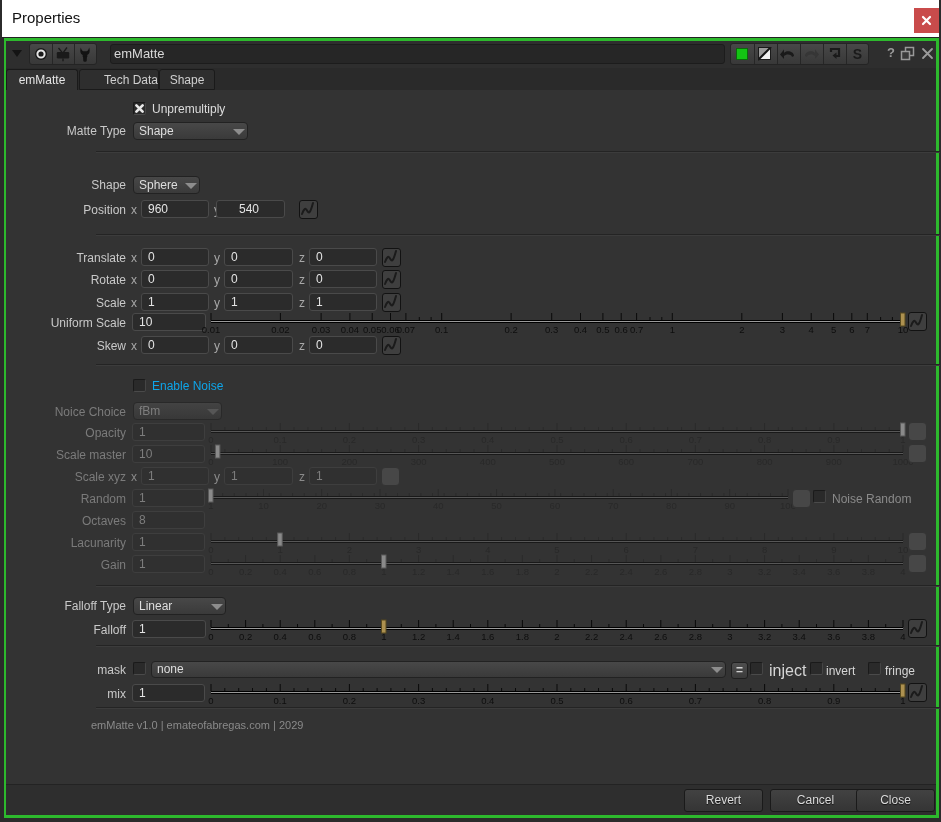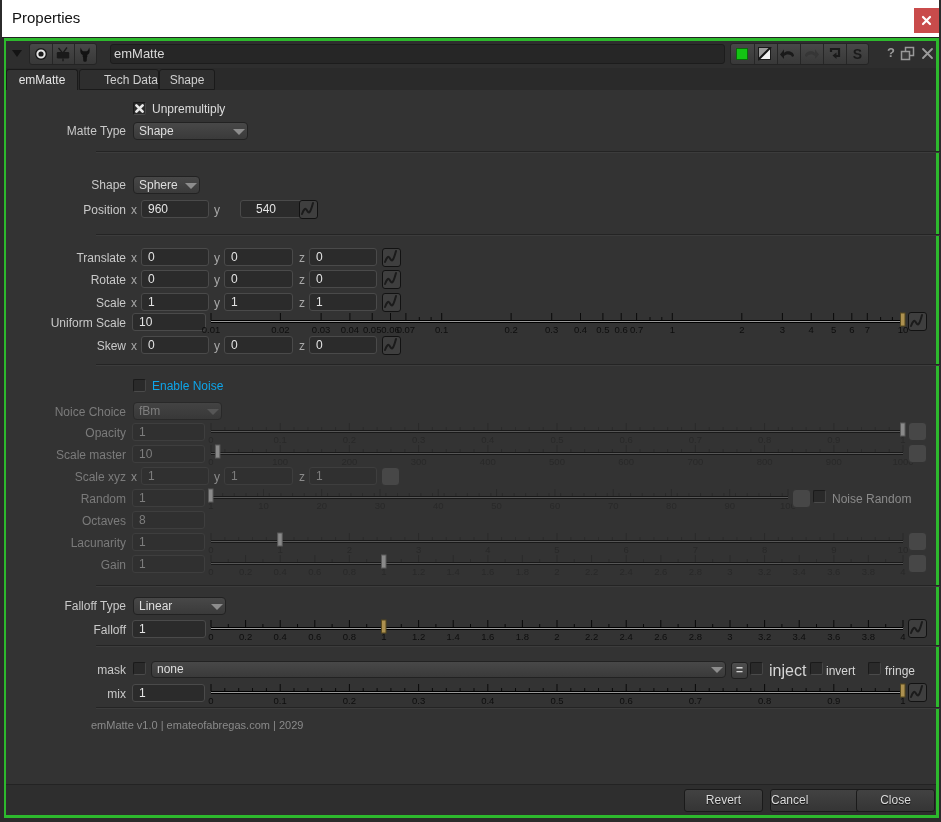--- a/index.html
+++ b/index.html
@@ -75,21 +75,21 @@
     <div style="position:absolute;left:-140px;top:83px;width:260px;text-align:right;color:#c9c9c9;font-size:12px;line-height:14px;white-space:nowrap">Matte Type</div>
     <div style="position:absolute;left:127px;top:81px;width:115px;height:18px;background:linear-gradient(#484848,#3a3a3a);border:1px solid #222222;border-radius:4px;box-sizing:border-box;color:#dedede;font-size:12px;line-height:16px;padding-left:5px;overflow:hidden">Shape<span style="position:absolute;left:99px;top:6px;width:0;height:0;border-left:6px solid transparent;border-right:6px solid transparent;border-top:6px solid #8d8d8d"></span></div>
     <div style="position:absolute;left:90px;top:110px;width:844px;height:1px;background:#242424"></div>
     <div style="position:absolute;left:90px;top:111px;width:844px;height:1px;background:#3c3c3c"></div>
     <div style="position:absolute;left:-140px;top:137px;width:260px;text-align:right;color:#c9c9c9;font-size:12px;line-height:14px;white-space:nowrap">Shape</div>
     <div style="position:absolute;left:127px;top:135px;width:67px;height:18px;background:linear-gradient(#484848,#3a3a3a);border:1px solid #222222;border-radius:4px;box-sizing:border-box;color:#dedede;font-size:12px;line-height:16px;padding-left:5px;overflow:hidden">Sphere<span style="position:absolute;left:51px;top:6px;width:0;height:0;border-left:6px solid transparent;border-right:6px solid transparent;border-top:6px solid #8d8d8d"></span></div>
     <div style="position:absolute;left:-140px;top:162px;width:260px;text-align:right;color:#c9c9c9;font-size:12px;line-height:14px;white-space:nowrap">Position</div>
     <div style="position:absolute;left:125px;top:162px;color:#a8a8a8;font-size:12px;line-height:14px;white-space:nowrap">x</div>
     <div style="position:absolute;left:135px;top:159px;width:68px;height:18px;background:#2b2b2b;border:1px solid #4a4a4a;border-radius:3px;box-sizing:border-box;color:#e4e4e4;font-size:12px;line-height:16px;padding-left:6px;overflow:hidden">960</div>
     <div style="position:absolute;left:208px;top:162px;color:#a8a8a8;font-size:12px;line-height:14px;white-space:nowrap">y</div>
-    <div style="position:absolute;left:234px;top:159px;width:69px;height:18px;background:#2b2b2b;border:1px solid #4a4a4a;border-radius:3px;box-sizing:border-box;color:#e4e4e4;font-size:12px;line-height:16px;padding-left:15px;overflow:hidden">540</div>
+    <div style="position:absolute;left:210px;top:159px;width:69px;height:18px;background:#2b2b2b;border:1px solid #4a4a4a;border-radius:3px;box-sizing:border-box;color:#e4e4e4;font-size:12px;line-height:16px;padding-left:22px;overflow:hidden">540</div>
     <div style="position:absolute;left:293px;top:159px;width:19px;height:19px;background:#3f3f3f;border:1.5px solid #121212;border-radius:3px;box-sizing:border-box"><svg width="15" height="15" viewBox="0 0 15 15">
         <path d="M2 13 C4 7.5 5.5 6.5 7 9.5 C8.5 12.5 10 12 11.5 7 L13 2" stroke="#1b1b1b" stroke-width="2" fill="none" stroke-linecap="round"></path>
       </svg></div>
     <div style="position:absolute;left:90px;top:193px;width:844px;height:1px;background:#242424"></div>
     <div style="position:absolute;left:90px;top:194px;width:844px;height:1px;background:#3c3c3c"></div>
     <div style="position:absolute;left:-140px;top:210px;width:260px;text-align:right;color:#c9c9c9;font-size:12px;line-height:14px;white-space:nowrap">Translate</div>
     <div style="position:absolute;left:125px;top:210px;color:#a8a8a8;font-size:12px;line-height:14px;white-space:nowrap">x</div>
     <div style="position:absolute;left:135px;top:207px;width:68px;height:18px;background:#2b2b2b;border:1px solid #4a4a4a;border-radius:3px;box-sizing:border-box;color:#e4e4e4;font-size:12px;line-height:16px;padding-left:6px;overflow:hidden">0</div>
     <div style="position:absolute;left:208px;top:210px;color:#a8a8a8;font-size:12px;line-height:14px;white-space:nowrap">y</div>
     <div style="position:absolute;left:218px;top:207px;width:69px;height:18px;background:#2b2b2b;border:1px solid #4a4a4a;border-radius:3px;box-sizing:border-box;color:#e4e4e4;font-size:12px;line-height:16px;padding-left:6px;overflow:hidden">0</div>
@@ -723,14 +723,14 @@
       <rect x="701.5" y="4" width="4.5" height="13" fill="#ad9150" stroke="#57491f" stroke-width="1"></rect>
     </svg>
     <div style="position:absolute;left:902px;top:642px;width:19px;height:19px;background:#3f3f3f;border:1.5px solid #121212;border-radius:3px;box-sizing:border-box"><svg width="15" height="15" viewBox="0 0 15 15">
         <path d="M2 13 C4 7.5 5.5 6.5 7 9.5 C8.5 12.5 10 12 11.5 7 L13 2" stroke="#1b1b1b" stroke-width="2" fill="none" stroke-linecap="round"></path>
       </svg></div>
     <div style="position:absolute;left:90px;top:666px;width:844px;height:1px;background:#242424"></div>
     <div style="position:absolute;left:90px;top:667px;width:844px;height:1px;background:#3c3c3c"></div>
     <div style="position:absolute;left:85px;top:677px;color:#8a8a8a;font-size:11px;line-height:14px;white-space:nowrap">emMatte v1.0 | emateofabregas.com | 2029</div>
     <div style="position:absolute;left:0;top:743px;width:930px;height:31px;background:#2e2e2e;border-top:1px solid #232323;box-sizing:border-box"></div>
     <div style="position:absolute;left:678px;top:748px;width:79px;height:23px;background:linear-gradient(#424242,#353535);border:1px solid #1a1a1a;border-radius:3px;box-sizing:border-box;color:#dadada;font-size:12px;line-height:21px;text-align:center;text-shadow:0 1px 1px rgba(0,0,0,0.7)">Revert</div>
-    <div style="position:absolute;left:764px;top:748px;width:91px;height:23px;background:linear-gradient(#424242,#353535);border:1px solid #1a1a1a;border-radius:3px;box-sizing:border-box;color:#dadada;font-size:12px;line-height:21px;text-align:left;text-shadow:0 1px 1px rgba(0,0,0,0.7)">Cancel</div>
+    <div style="position:absolute;left:764px;top:748px;width:91px;height:23px;background:linear-gradient(#424242,#353535);border:1px solid #1a1a1a;border-radius:3px;box-sizing:border-box;color:#dadada;font-size:12px;line-height:21px;text-align:center;text-shadow:0 1px 1px rgba(0,0,0,0.7)">Cancel</div>
     <div style="position:absolute;left:850px;top:748px;width:79px;height:23px;background:linear-gradient(#424242,#353535);border:1px solid #1a1a1a;border-radius:3px;box-sizing:border-box;color:#dadada;font-size:12px;line-height:21px;text-align:center;text-shadow:0 1px 1px rgba(0,0,0,0.7)">Close</div>
   </div>
 </body></html>

